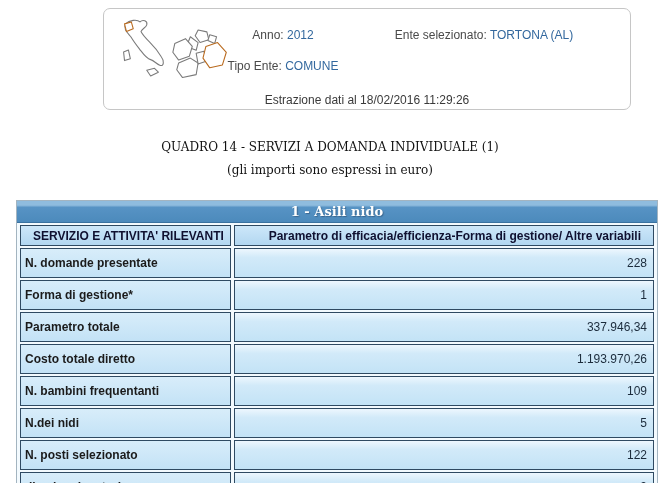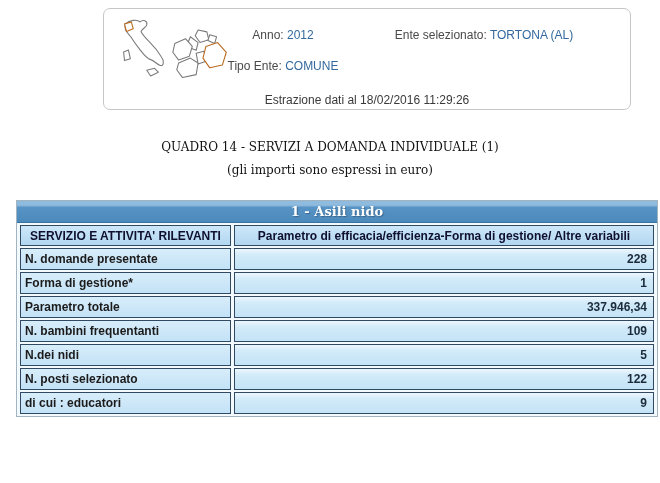--- a/index.html
+++ b/index.html
@@ -57,33 +57,32 @@
     border-bottom:1px solid #3a72a0;
   }
   table.report{
     width:100%;border-collapse:separate;border-spacing:3px 2px;table-layout:fixed;
   }
   table.report th, table.report td{
     border:1px solid #2f4a62;box-sizing:border-box;overflow:hidden;white-space:nowrap;
   }
   col.c-label{width:211px;}
   th.hdr{
-    height:21px;font-size:12px;font-weight:bold;color:#0f1030;text-align:center;
+    height:21px;font-size:12px;font-weight:bold;color:#0f1030;text-align:right;
     background:linear-gradient(to bottom,#cde7f9 0%,#b2d7f1 100%);
-    padding:0 2px;
+    padding:0 12px;
   }
   td.lbl{
-    height:22px;font-size:12px;font-weight:bold;color:#1b1b1b;text-align:left;
+    height:30px;font-size:12px;font-weight:bold;color:#1b1b1b;text-align:left;
     padding:0 2px 0 4px;
     background:linear-gradient(to bottom,#d8edfa 0%,#c3e2f6 100%);
   }
   td.val{
     height:17px;font-size:12px;color:#1b2b3b;text-align:right;padding:0 6px 0 2px;
     background:linear-gradient(to bottom,#edf7fe 0%,#d2eaf9 30%,#c3e3f6 100%);
-    font-weight:bold;
   }
 </style>
 </head>
 <body>
 
 <div class="info-box">
   <div class="maps">
     <svg class="map-italy" width="58" height="64" viewBox="0 0 60 66">
       <path d="M15,7 C19,3 27,2 30,5 C33,2 38,4 37,8 C36,11 32,12 31,15 C33,19 36,22 40,26 C44,30 49,36 52,41 C55,45 55,51 51,50 C47,49 45,45 41,44 C37,43 34,39 31,35 C28,31 24,26 21,21 C18,17 12,12 15,7 Z"></path>
       <path d="M37,55 L45,53 L49,57 L41,61 Z"></path>
@@ -144,20 +143,24 @@
     </tr>
     <tr>
       <td class="lbl">Forma di gestione*</td>
       <td class="val">1</td>
     </tr>
     <tr>
       <td class="lbl">Parametro totale</td>
       <td class="val">337.946,34</td>
     </tr>
     <tr>
+      <td class="lbl">Costo totale diretto</td>
+      <td class="val">1.193.970,26</td>
+    </tr>
+    <tr>
       <td class="lbl">N. bambini frequentanti</td>
       <td class="val">109</td>
     </tr>
     <tr>
       <td class="lbl">N.dei nidi</td>
       <td class="val">5</td>
     </tr>
     <tr>
       <td class="lbl">N. posti selezionato</td>
       <td class="val">122</td>

